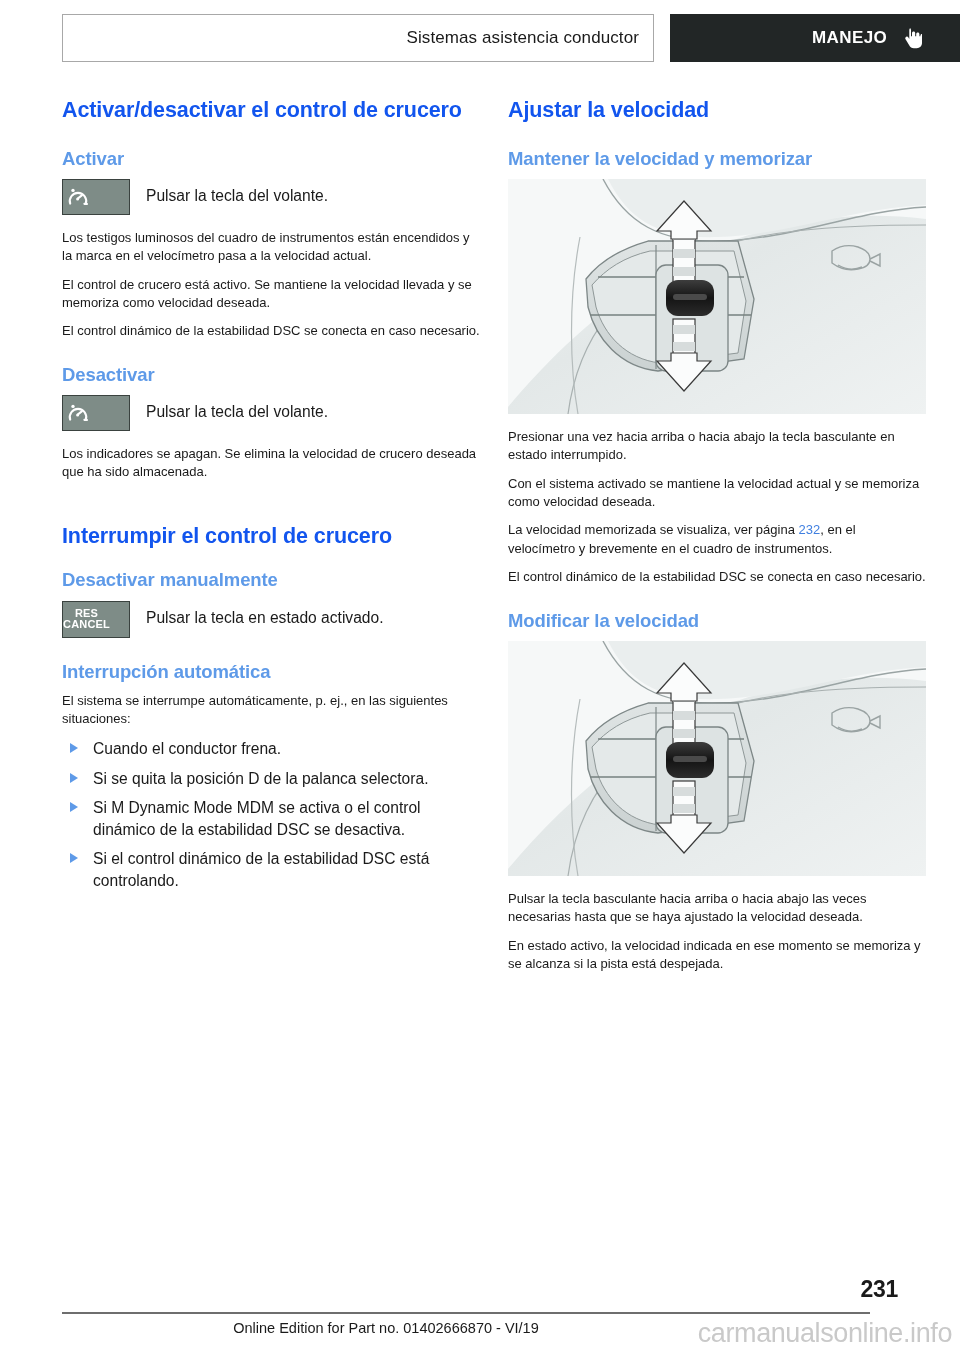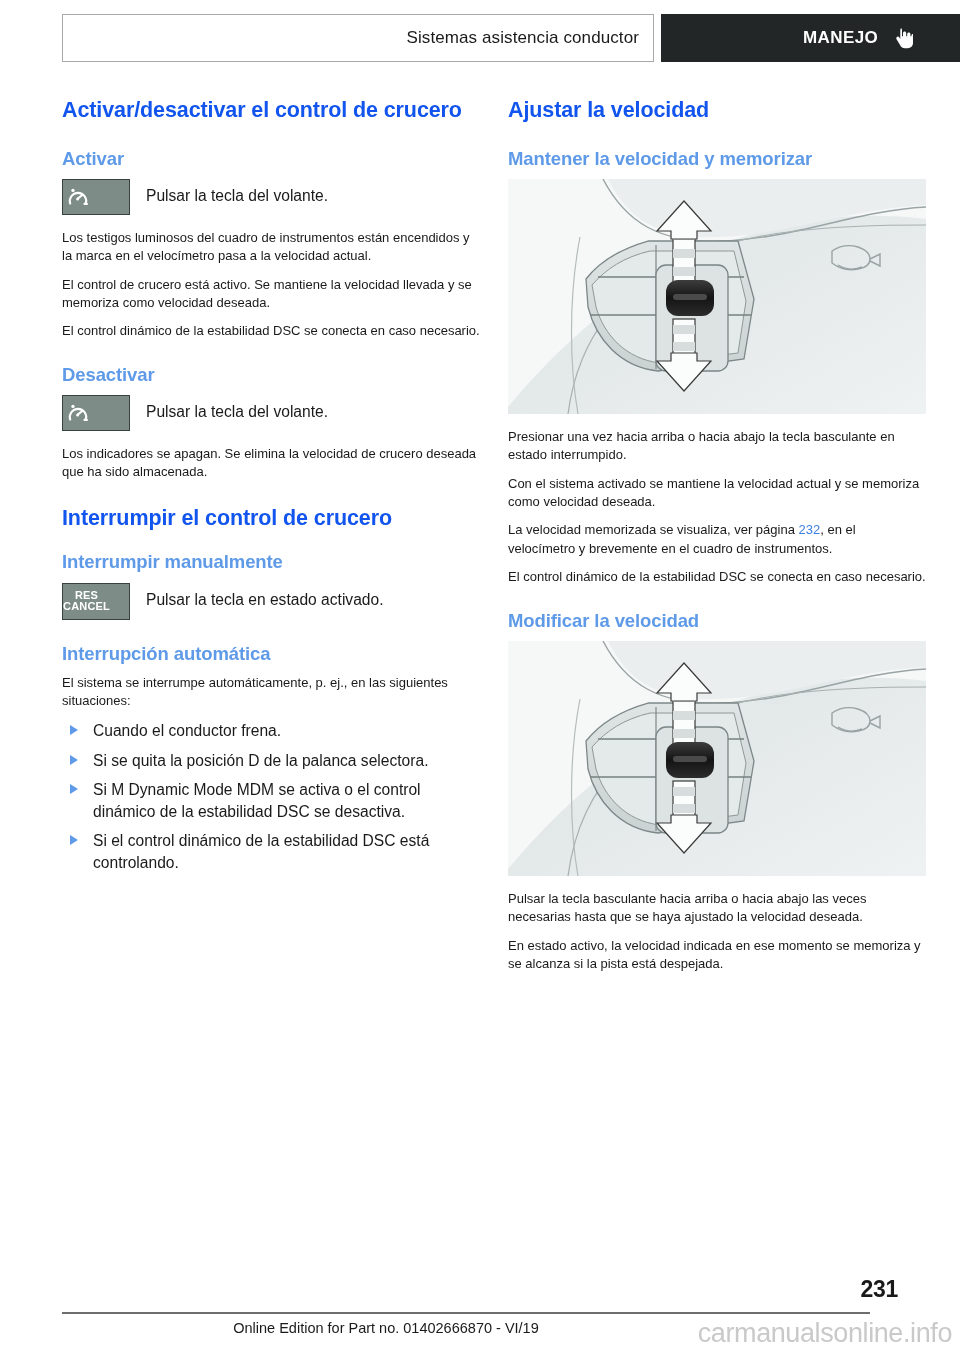--- a/index.html
+++ b/index.html
@@ -18,20 +18,21 @@
 
   
   .header {
     position: absolute;
     top: 14px;
     left: 62px;
     right: 0px;
     height: 48px;
     display: flex;
     align-items: stretch;
+    gap: 9px;
   }
   .header-tab-light {
     flex: 0 0 592px;
     border: 1px solid #a8a8a8;
     background: #ffffff;
     display: flex;
     align-items: center;
     justify-content: flex-end;
     padding-right: 14px;
     box-sizing: border-box;
@@ -272,23 +273,23 @@
           <path d="M15.0 13.4l3.8-3.0" fill="none" stroke="#ffffff" stroke-width="2.0" stroke-linecap="round"></path>
           <circle cx="14.6" cy="14.0" r="1.5" fill="#ffffff"></circle>
           <circle cx="10.0" cy="5.4" r="1.7" fill="#ffffff"></circle>
         </svg>
       </div>
       <div class="keylabel">Pulsar la tecla del volante.</div>
     </div>
 
     <p class="body">Los indicadores se apagan. Se elimina la velocidad de crucero deseada que ha sido almacenada.</p>
 
-    <h1 class="title" style="margin-top:22px;">Interrumpir el control de crucero</h1>
-
-    <h2 class="subtitle tight">Interrumpir manualmente</h2>
+    <h1 class="title" style="margin-top:40px;">Interrumpir el control de crucero</h1>
+
+    <h2 class="subtitle tight">Desactivar manualmente</h2>
 
     <div class="keyrow">
       <div class="keybtn tall">
         <div class="rescancel">
           <span>RES</span><br>
           <span>CANCEL</span>
         </div>
       </div>
       <div class="keylabel">Pulsar la tecla en estado activado.</div>
     </div>

